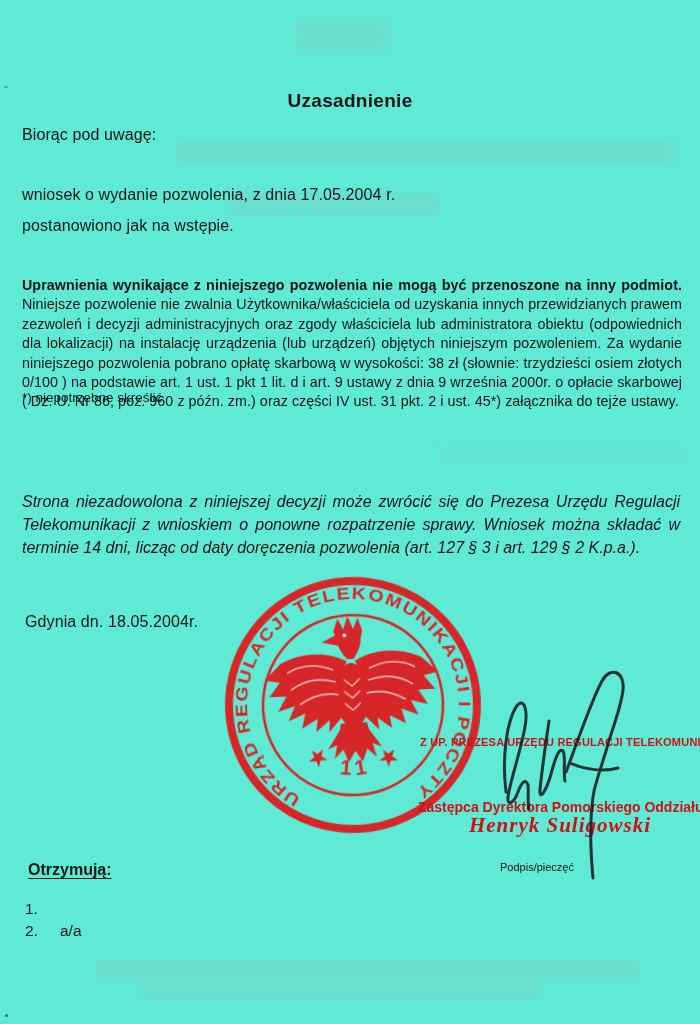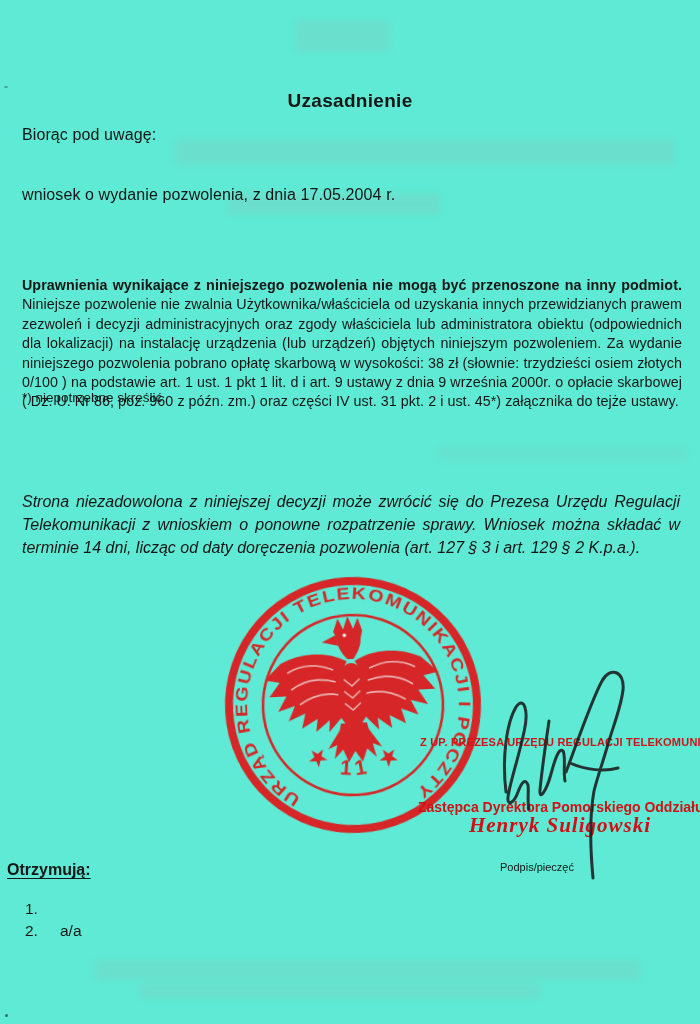--- a/index.html
+++ b/index.html
@@ -51,21 +51,21 @@
   .auth1{left:420px;top:736px;width:280px;font-size:11px;font-weight:bold;white-space:nowrap;letter-spacing:.2px;}
   .auth2{left:420px;top:757px;width:280px;font-size:12px;font-weight:bold;letter-spacing:3px;}
   .deputy{left:418px;top:799px;width:238px;font-size:14px;font-weight:bold;white-space:nowrap;}
   .signer{
     left:420px;top:813px;width:280px;
     font-family:"Liberation Serif", serif;
     font-style:italic;font-weight:bold;
     font-size:21px;letter-spacing:1px;color:#cf1016;text-align:center;
   }
   
-  .recipients-h{left:7px;top:861px;font-size:16px;font-weight:bold;text-decoration:underline;text-underline-offset:3px;}
+  .recipients-h{left:28px;top:861px;font-size:16px;font-weight:bold;text-decoration:underline;text-underline-offset:3px;}
   .podpis{left:500px;top:861px;font-size:11px;}
   .rec-list{left:25px;top:898px;width:500px;font-size:15.5px;}
   .rec-row{display:flex;line-height:22px;}
   .rec-row .num{width:35px;}
   .sig-overlay{left:0;top:0;pointer-events:none;}
 </style>
 </head>
 <body>
 
 <div class="page">
@@ -76,27 +76,29 @@
   <div class="abs ghost" style="left:438px;top:446px;width:250px;height:15px;opacity:.10;"></div>
   <div class="abs ghost" style="left:95px;top:960px;width:545px;height:20px;"></div>
   <div class="abs ghost" style="left:140px;top:983px;width:400px;height:16px;"></div>
   <div class="abs speck" style="left:5px;top:1014px;width:3px;height:3px;"></div>
   <div class="abs speck" style="left:4px;top:86px;width:4px;height:2px;opacity:.4;"></div>
 
   <div class="abs doc-title">Uzasadnienie</div>
 
   <div class="abs bodyline" style="left:22px;top:126px;">Biorąc pod uwagę:</div>
   <div class="abs bodyline" style="left:22px;top:158px;margin-top:28px;">wniosek o wydanie pozwolenia, z dnia 17.05.2004 r.</div>
+  <div class="abs bodyline" style="left:22px;top:217px;">postanowiono jak na wstępie.</div>
 
   <p class="abs legal" style="margin:0;"><span class="lead">Uprawnienia wynikające z niniejszego pozwolenia nie mogą być przenoszone na inny podmiot.</span><span> Niniejsze pozwolenie nie zwalnia Użytkownika/właściciela od uzyskania innych przewidzianych prawem zezwoleń i decyzji administracyjnych oraz zgody właściciela lub administratora obiektu (odpowiednich dla lokalizacji) na instalację urządzenia (lub urządzeń) objętych niniejszym pozwoleniem. Za wydanie niniejszego pozwolenia pobrano opłatę skarbową w wysokości: 38 zł (słownie: trzydzieści osiem złotych 0/100 ) na podstawie art. 1 ust. 1 pkt 1 lit. d i art. 9 ustawy z dnia 9 września 2000r. o opłacie skarbowej ( Dz. U. Nr 86, poz. 960 z późn. zm.) oraz części IV ust. 31 pkt. 2 i ust. 45*)  załącznika do tejże ustawy.</span></p>
 
   <div class="abs footnote">*) niepotrzebne skreślić</div>
 
   <p class="abs appeal-par" style="margin:0;">Strona niezadowolona z niniejszej decyzji może zwrócić się do Prezesa Urzędu Regulacji Telekomunikacji z wnioskiem o ponowne rozpatrzenie sprawy. Wniosek można składać w terminie 14 dni, licząc od daty doręczenia pozwolenia (art. 127 § 3 i art. 129 § 2 K.p.a.).</p>
 
+  <div class="abs bodyline" style="left:25px;top:613px;">Gdynia dn. 18.05.2004r.</div>
 
   <div class="abs stamp-wrap">
     <svg width="282" height="282" viewBox="0 0 282 282">
       <g fill="none" stroke="#e0181a">
         <circle cx="141" cy="141" r="124" stroke-width="8"></circle>
         <circle cx="141" cy="141" r="90" stroke-width="2.6"></circle>
       </g>
       <defs>
         <path id="ringPath" d="M 141,247 A 106,106 0 0 1 141,35 A 106,106 0 0 1 141,247"></path>
         <path id="starPath" d="M 71,141 A 70,70 0 0 0 211,141"></path>

